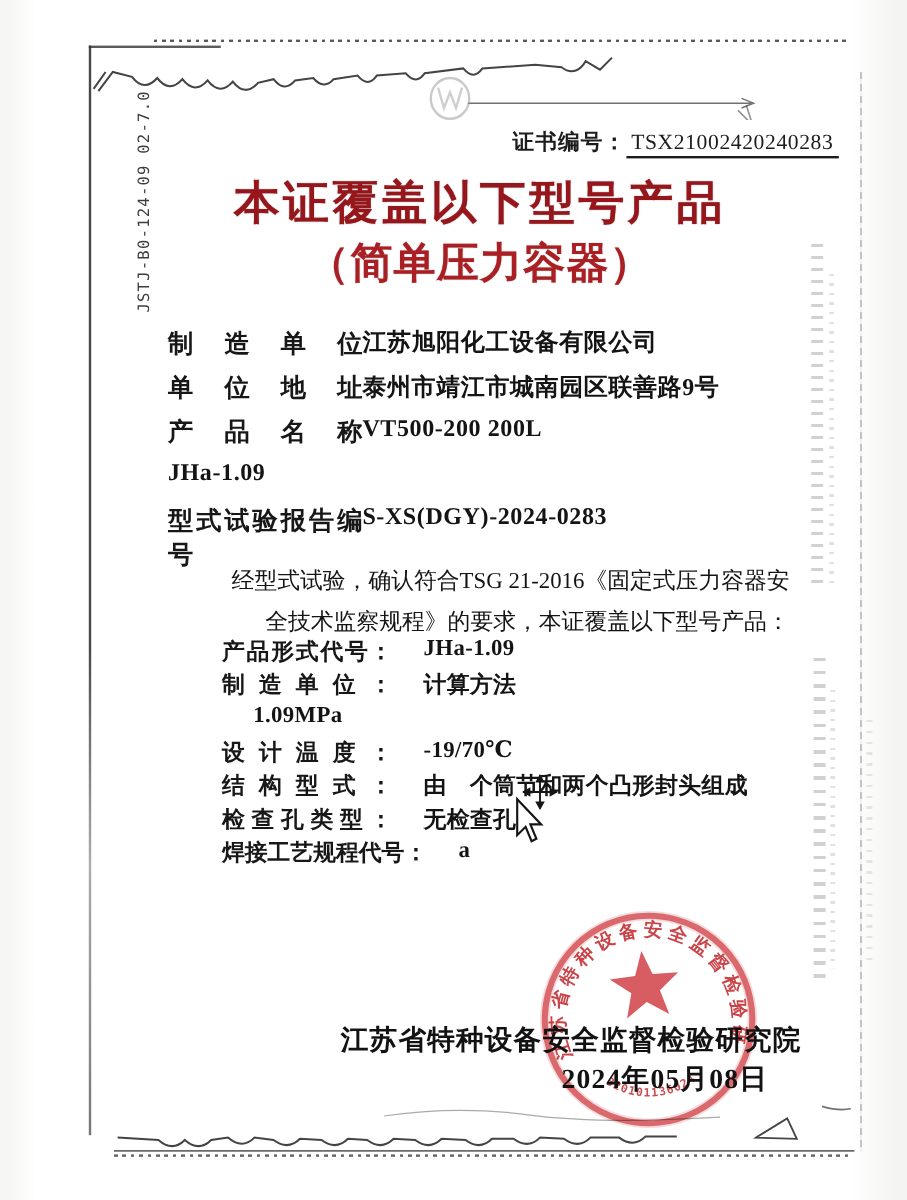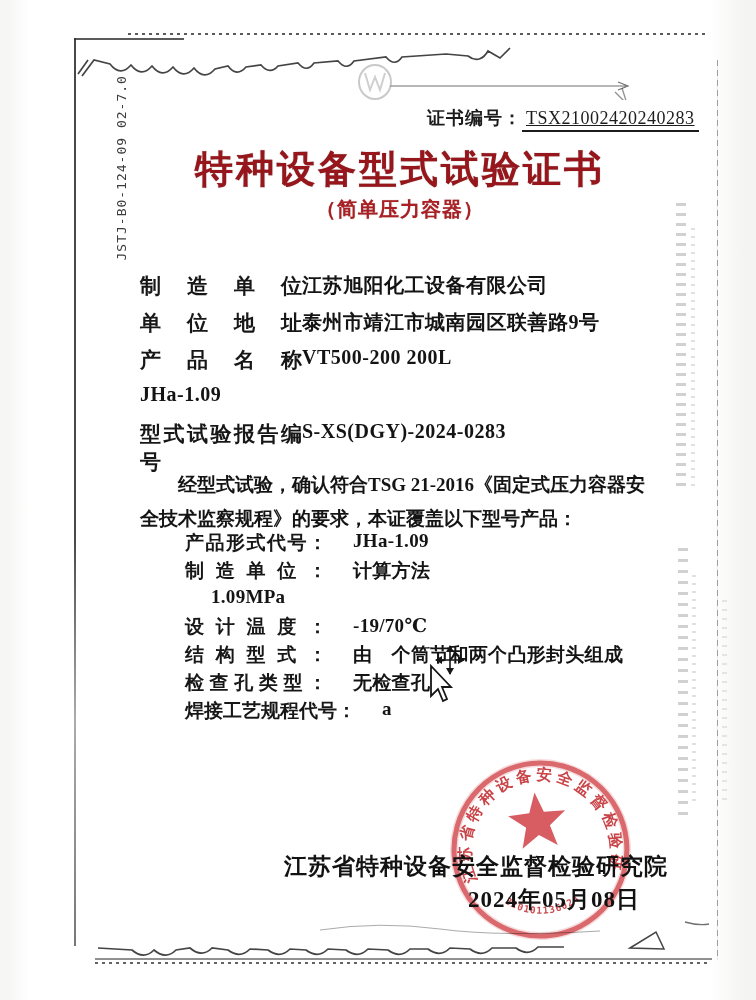--- a/index.html
+++ b/index.html
@@ -43,38 +43,38 @@
   .g4{left:692px;top:575px;width:4px;height:232px;opacity:.3;
       background:repeating-linear-gradient(180deg,rgba(90,90,90,.6) 0 2px,transparent 2px 8px);}
   .g5{left:722px;top:600px;width:5px;height:200px;opacity:.22;
       background:repeating-linear-gradient(180deg,rgba(90,90,90,.6) 0 2px,transparent 2px 9px);}
 
   
   .cert-line{position:absolute;left:386px;top:106px;font-size:18px;color:#1c1c1c;}
   .cert-label{font-weight:600;letter-spacing:1px;margin-left:41px;}
   .cert-value{display:inline-block;min-width:158px;
     border-bottom:2px solid #1c1c1c;padding:0 4px 1px 4px;
-    font-family:"Liberation Serif","DejaVu Serif",serif;letter-spacing:.5px;text-decoration:underline;}
+    font-family:"Liberation Serif","DejaVu Serif",serif;letter-spacing:.5px;}
 
   .title{position:absolute;left:150px;top:144px;width:500px;text-align:center;
     font-size:38px;font-weight:700;letter-spacing:3px;color:#96161b;
     text-shadow:0 0 1px rgba(60,0,0,.55);}
   .subtitle{position:absolute;left:150px;top:196px;width:500px;text-align:center;
-    font-size:20px;font-weight:700;letter-spacing:1px;color:#a91f24;
+    font-size:35px;font-weight:700;letter-spacing:1px;color:#a91f24;
     text-shadow:0 0 1px rgba(90,10,10,.4);}
 
   
   .info{position:absolute;left:140px;top:272px;width:510px;}
   .info-row{display:flex;height:37px;align-items:flex-start;font-family:Liberation Serif, serif;}
   .info-label{width:162px;font-size:21px;font-weight:700;color:#171717;
     text-align:justify;text-align-last:justify;letter-spacing:0;}
   .info-value{flex:1;font-size:20px;font-weight:600;color:#141414;letter-spacing:.5px;}
 
   .statement{position:absolute;left:140px;top:468px;width:518px;
-    font-size:19px;line-height:34px;color:#141414;text-indent:2em;font-weight:700;}
+    font-size:19px;line-height:34px;color:#141414;text-indent:2em;font-weight:400;text-align:right;}
 
   
   .spec{position:absolute;left:185px;top:530px;width:470px;}
   .spec-row{display:flex;height:28px;align-items:flex-start;}
   .spec-label{width:142px;font-size:19px;font-weight:700;color:#171717;
     text-align:justify;text-align-last:justify;}
   .spec-label.wide{width:auto;text-align-last:auto;}
   .spec-value{margin-left:26px;font-size:19px;font-weight:600;color:#141414;letter-spacing:.3px;}
 
   .issuer{position:absolute;left:284px;top:851px;font-size:23px;font-weight:700;
@@ -118,21 +118,21 @@
   <div class="ghost g1"></div>
   <div class="ghost g2"></div>
   <div class="ghost g3"></div>
   <div class="ghost g4"></div>
   <div class="ghost g5"></div>
 
   <div class="cert-line">
     <span class="cert-label">证书编号：</span><span class="cert-value">TSX21002420240283</span>
   </div>
 
-  <div class="title">特种设备型式试验证书</div>
+  <div class="title">本证覆盖以下型号产品</div>
   <div class="subtitle">（简单压力容器）</div>
 
   <div class="info">
     <div class="info-row">
       <div class="info-label">制造单位</div>
       <div class="info-value">江苏旭阳化工设备有限公司</div>
     </div>
     <div class="info-row">
       <div class="info-label">单位地址</div>
       <div class="info-value">泰州市靖江市城南园区联善路9号</div>

